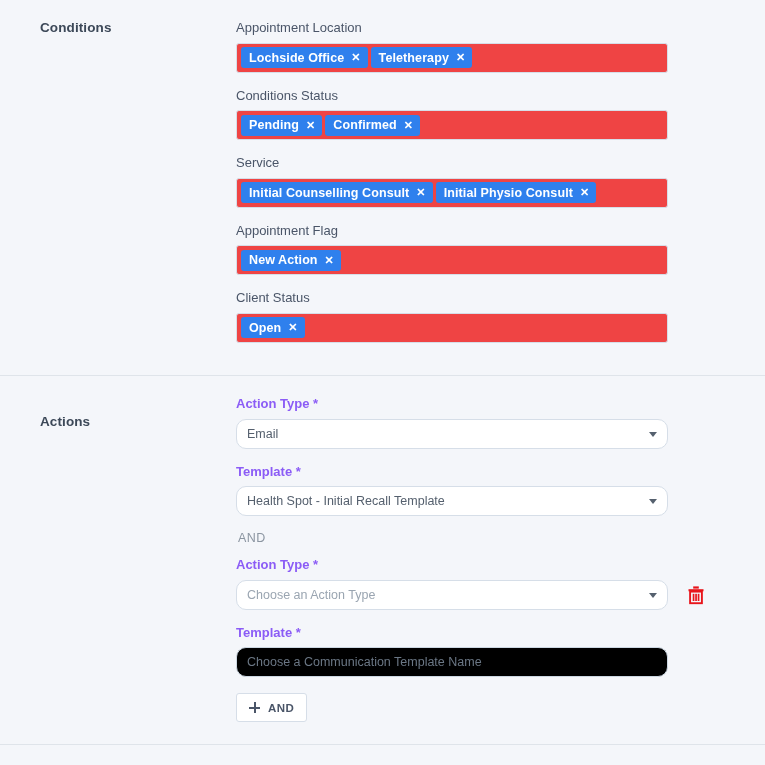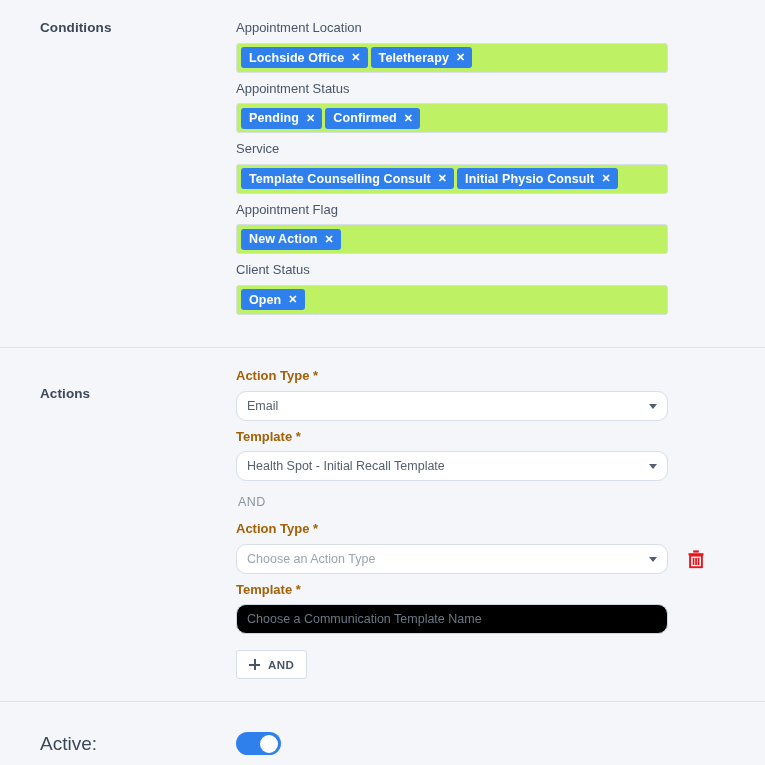--- a/index.html
+++ b/index.html
@@ -37,34 +37,34 @@
     padding-top: 20px;
     padding-right: 60px;
   }
   .divider {
     height: 1px;
     background: #dfe4ea;
     width: 100%;
   }
 
   
-  .field { margin-bottom: 8px; }
+  .field { margin-bottom: 15px; }
   .field-label {
     font-size: 13px;
     color: #4a5568;
     margin-bottom: 7px;
     line-height: 1.2;
   }
-  .field-label.req { font-weight: bold; color: #a16207; }
+  .field-label.req { font-weight: bold; color: #8b5cf6; }
 
   
   .chips-input {
     width: 432px;
     min-height: 30px;
-    background: #bef264;
+    background: #ef4444;
     border: 1px solid #d6dee8;
     border-radius: 3px;
     display: flex;
     align-items: center;
     flex-wrap: wrap;
     padding: 3px 4px;
     gap: 3px;
   }
   .chip {
     background: #2f80ed;
@@ -207,38 +207,38 @@
             <span class="chip-x">✕</span>
           </span>
           <span class="chip">
             <span>Teletherapy</span>
             <span class="chip-x">✕</span>
           </span>
         </div>
       </div>
 
       <div class="field">
-        <div class="field-label">Appointment Status</div>
+        <div class="field-label">Conditions Status</div>
         <div class="chips-input">
           <span class="chip">
             <span>Pending</span>
             <span class="chip-x">✕</span>
           </span>
           <span class="chip">
             <span>Confirmed</span>
             <span class="chip-x">✕</span>
           </span>
         </div>
       </div>
 
       <div class="field">
         <div class="field-label">Service</div>
         <div class="chips-input">
           <span class="chip">
-            <span>Template Counselling Consult</span>
+            <span>Initial Counselling Consult</span>
             <span class="chip-x">✕</span>
           </span>
           <span class="chip">
             <span>Initial Physio Consult</span>
             <span class="chip-x">✕</span>
           </span>
         </div>
       </div>
 
       <div class="field">

